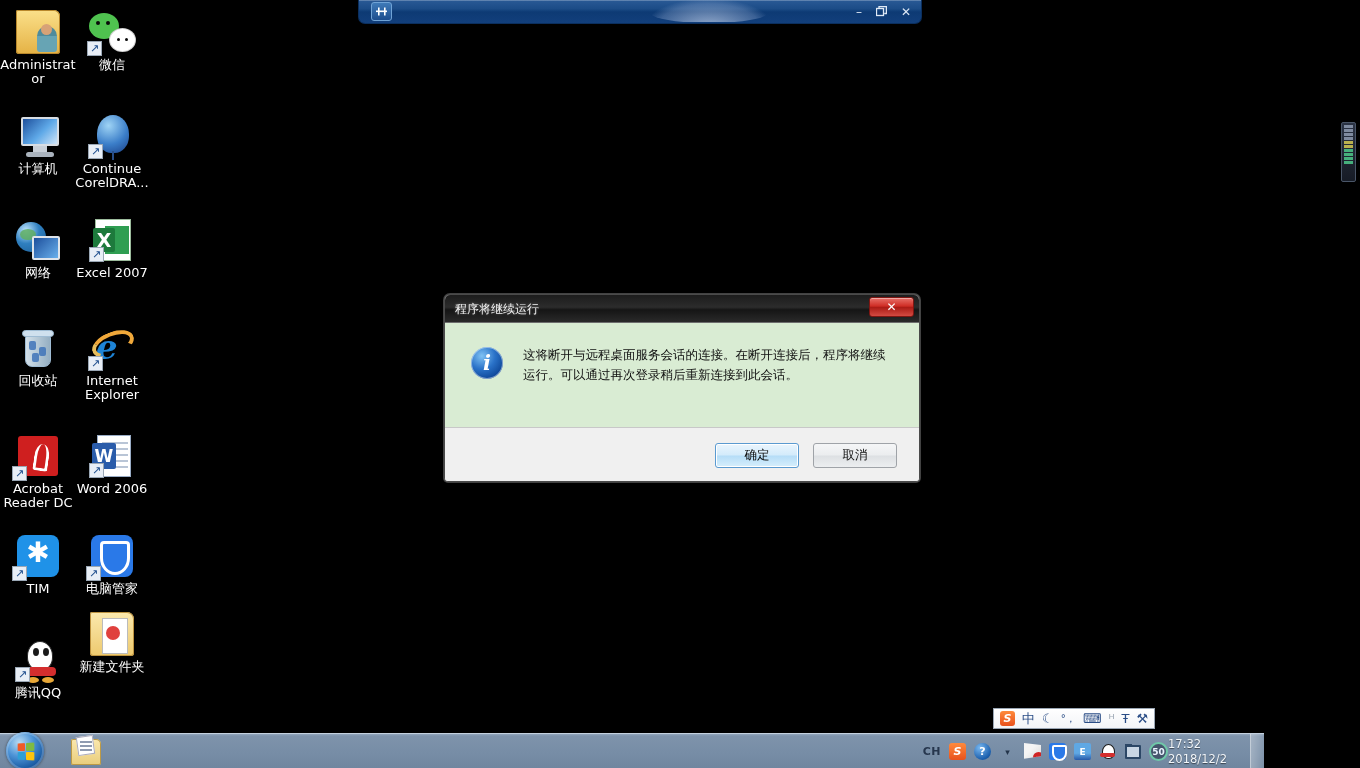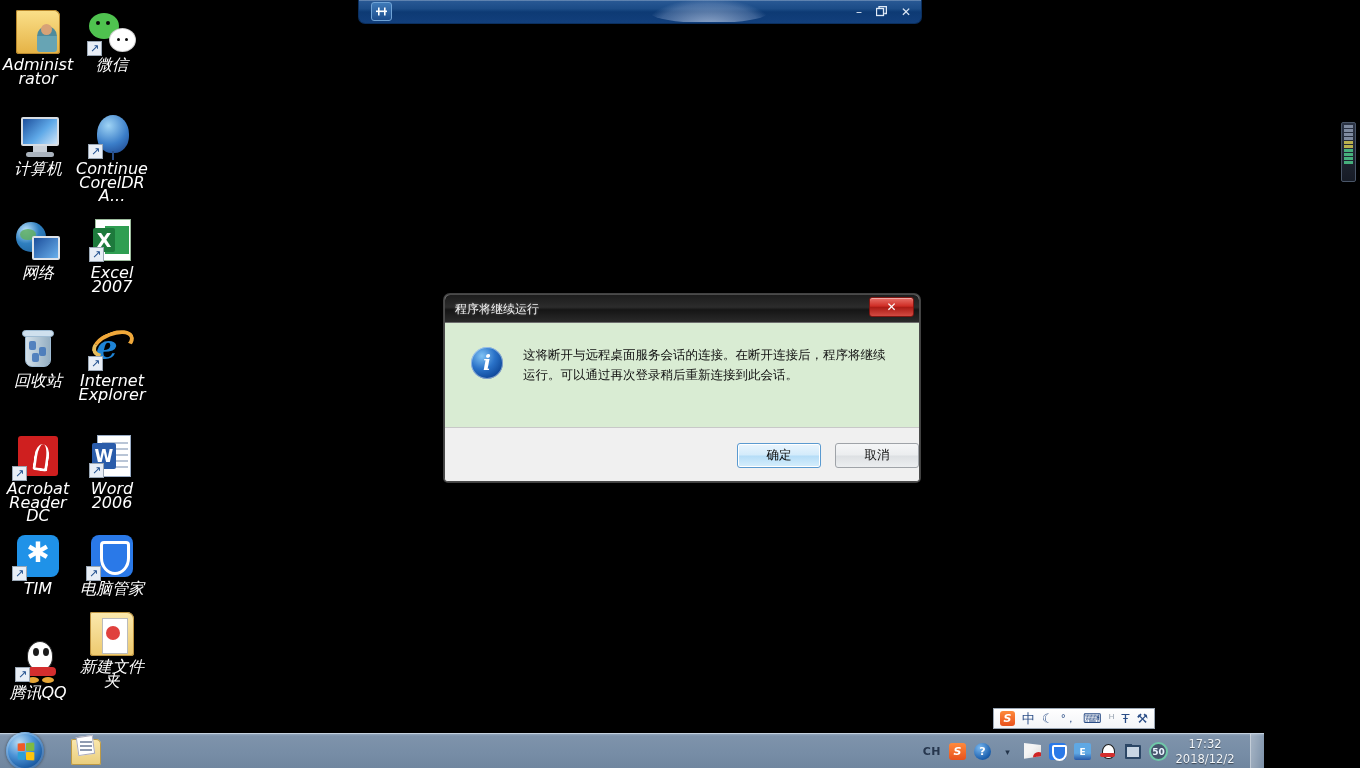--- a/index.html
+++ b/index.html
@@ -37,24 +37,23 @@
 
   
   .icon-grid { position: absolute; top: 4px; left: 0; width: 160px; }
   .dicon {
     position: absolute; width: 76px; text-align: center;
   }
   .dicon .glyph {
     width: 48px; height: 48px; margin: 0 auto 2px; position: relative;
   }
   .dicon .lbl {
-    color: #ffffff; font-size: 16px; line-height: 13.5px;
+    color: #ffffff; font-size: 13px; line-height: 13.5px;
     text-shadow: 1px 1px 1px rgba(0,0,0,0.9);
     word-wrap: break-word;
-    font-style: italic;
   }
   .shortcut-arrow{
     position:absolute; left:-2px; bottom:-1px; width:15px; height:15px;
     background:#e8eef6; border:1px solid #9aa7b5;
     display:flex; align-items:center; justify-content:center;
     font-size:11px; color:#21508e; line-height:1;
   }
 
   
   .art-folder-user{position:absolute;inset:2px;background:linear-gradient(to bottom,#fbe08a,#e5b245);border-radius:2px 6px 3px 3px;box-shadow:inset 0 0 0 1px #b9882c;}
@@ -161,20 +160,21 @@
     font-size: 21px; line-height: 32px; text-align: center;
     margin-top: 2px;
   }
   .dlg-msg {
     margin-left: 20px; color: #101010; font-size: 12.5px; line-height: 20px;
     max-width: 372px;
   }
   .dlg-footer {
     height: 54px; background: #f0f0f0;
     display: flex; align-items: center; justify-content: flex-end; gap: 14px;
+    padding-right: 22px;
   }
   .btn {
     width: 84px; height: 25px;
     font-size: 12.5px; color: #0b0b0b;
     border-radius: 3px;
     display: flex; align-items: center; justify-content: center;
     border: 1px solid #9fa3a8;
     background: linear-gradient(to bottom,#f5f6f7 0%,#ebedef 48%,#dde0e3 52%,#eceef0 100%);
   }
   .btn.primary {
@@ -246,21 +246,21 @@
   .ti-book { background: linear-gradient(to bottom,#5fa8e4 60%,#2759a8); border-radius:2px; color:#fff;font-size:9px;font-weight:bold;display:flex;align-items:center;justify-content:center;}
   .ti-qq { position:relative; }
   .ti-qq::after{content:"";position:absolute;left:3px;top:1px;width:11px;height:13px;border-radius:50% 50% 45% 45%;background:#fff;border:1px solid #1b1b1b;}
   .ti-qq::before{content:"";position:absolute;left:1px;top:10px;width:15px;height:4px;border-radius:2px;background:#d42e2e;z-index:2;}
   .ti-netmon { position:relative; }
   .ti-netmon::after{content:"";position:absolute;right:0;bottom:1px;width:12px;height:10px;border:2px solid #2c4766;border-radius:1px;background:#c9d6e4;}
   .ti-netmon::before{content:"";position:absolute;left:1px;top:1px;width:5px;height:9px;border-left:2px solid #2c4766;border-top:2px solid #2c4766;}
   .ti-gauge { width:19px;height:19px;border-radius:50%;border:2px solid #6fc9a8; background:#46566d;
     color:#eaf4ff; font-size:9px; font-weight:bold; display:flex;align-items:center;justify-content:center;}
 
-  .clock { position: absolute; right: 22px; top: 3px; width: 74px; text-align: center; color: #f2f6fa; font-size: 11.5px; line-height: 15px; text-shadow: 0 1px 1px rgba(0,0,0,.5); }
+  .clock { position: absolute; right: 22px; top: 3px; width: 74px; color: #f2f6fa; font-size: 11.5px; line-height: 15px; text-shadow: 0 1px 1px rgba(0,0,0,.5); }
   .show-desktop { position: absolute; right: 0; top: 0; width: 14px; height: 35px;
     background: linear-gradient(to right, rgba(255,255,255,.30), rgba(255,255,255,.08));
     border-left: 1px solid rgba(255,255,255,.5); }
 </style>
 </head>
 <body>
 
 <div id="screen">
 
   <div class="rdp-bar">

